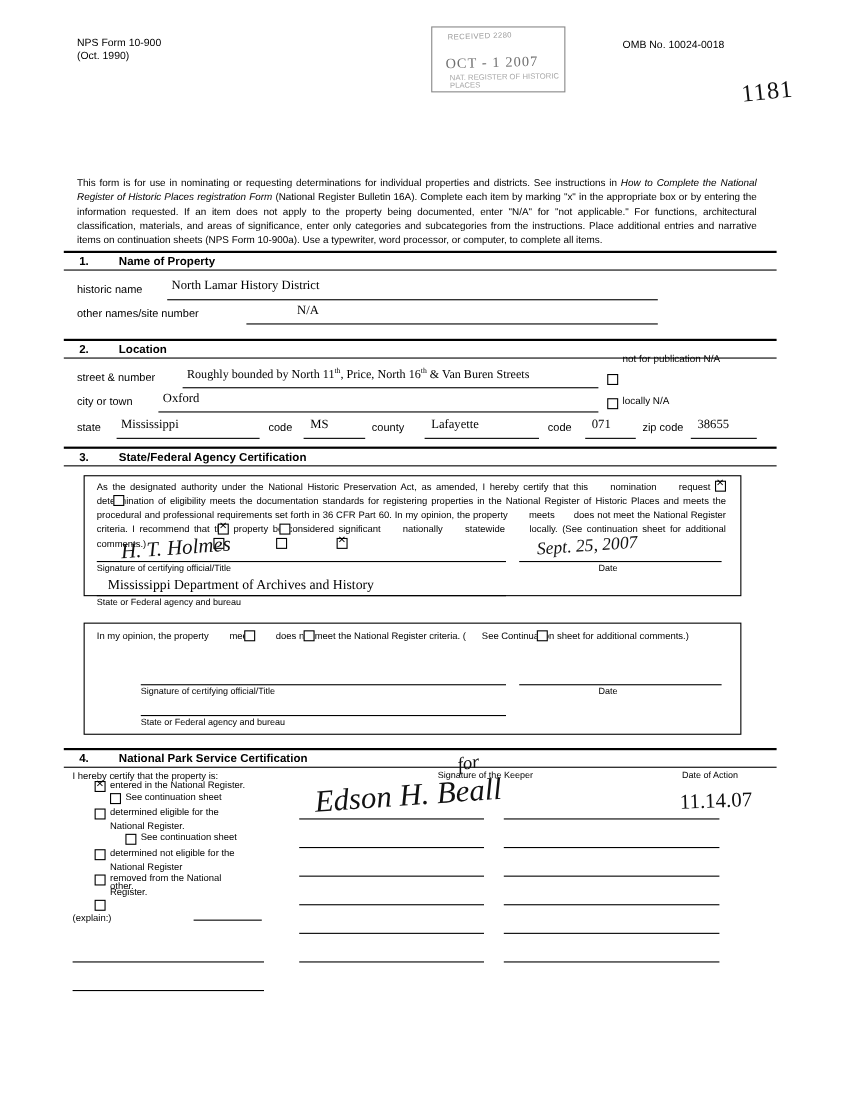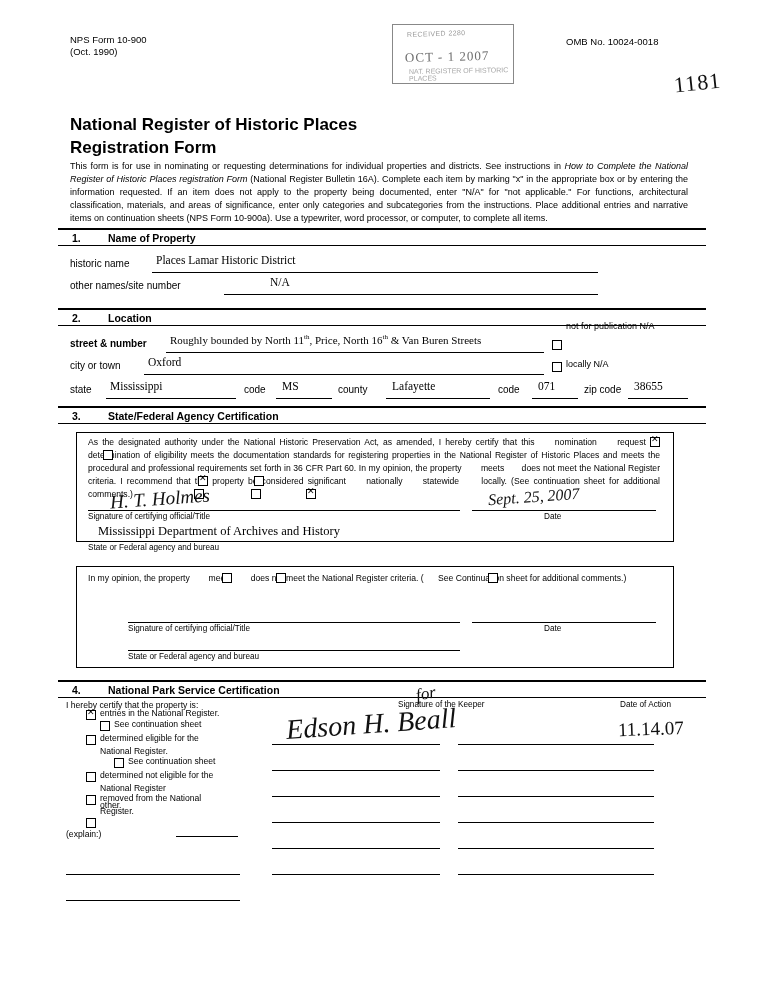--- a/index.html
+++ b/index.html
@@ -214,48 +214,44 @@
 
   <div class="stamp">
     <div class="s-line1">RECEIVED 2280</div>
     <div class="s-line2">OCT - 1 2007</div>
     <div class="s-line3">NAT. REGISTER OF HISTORIC PLACES</div>
   </div>
 
   <div class="hand-num">1181</div>
 
 
-  <div class="bigtitle">
-    <div>National Register of Historic Places</div>
-    <div>Registration Form</div>
-  </div>
 
   <div class="intro">
     <span>This form is for use in nominating or requesting determinations for individual properties and districts.  See instructions in </span><i>How to Complete the National Register of Historic Places registration Form</i><span> (National Register Bulletin 16A).  Complete each item by marking "x" in the appropriate box or by entering the information requested.  If an item does not apply to the property being documented, enter "N/A" for "not applicable."  For functions, architectural classification, materials, and areas of significance, enter only categories and subcategories from the instructions.  Place additional entries and narrative items on continuation sheets (NPS Form 10-900a).  Use a typewriter, word processor, or computer, to complete all items.</span>
   </div>
 
   <div class="secbar" style="top:210px;">
     <span class="num">1.</span>
     <span class="lbl">Name of Property</span>
   </div>
 
   <div class="fld-label" style="left:22px; top:240px;">historic name</div>
-  <div class="hand" style="left:108px; top:236px;">Places Lamar Historic District</div>
+  <div class="hand" style="left:108px; top:236px;">North Lamar History District</div>
   <div class="uline" style="left:104px; top:254px; width:446px;"></div>
 
   <div class="fld-label" style="left:22px; top:262px;">other names/site number</div>
   <div class="hand" style="left:180px; top:258px;margin-left:42px;">N/A</div>
   <div class="uline" style="left:176px; top:276px; width:374px;"></div>
 
   <div class="secbar" style="top:290px;">
     <span class="num">2.</span>
     <span class="lbl">Location</span>
   </div>
 
-  <div class="fld-label" style="left:22px; top:320px;font-weight:bold;">street &amp; number</div>
+  <div class="fld-label" style="left:22px; top:320px;">street &amp; number</div>
   <div class="hand" style="left:122px; top:315px; font-size:11px;">Roughly bounded by North 11<sup style="font-size:7px">th</sup>, Price, North 16<sup style="font-size:7px">th</sup> &amp; Van Buren Streets</div>
   <div class="uline" style="left:118px; top:334px; width:378px;"></div>
   <div class="cbox" style="left:504px; top:322px;"></div>
   <div class="fld-label" style="left:518px; top:303px; font-size:9px;text-align:right;">not for publication N/A</div>
 
   <div class="fld-label" style="left:22px; top:342px;">city or town</div>
   <div class="hand" style="left:100px; top:338px;">Oxford</div>
   <div class="uline" style="left:96px; top:356px; width:400px;"></div>
   <div class="cbox" style="left:504px; top:344px;"></div>
   <div class="fld-label" style="left:518px; top:341px; font-size:9px;">locally N/A</div>
@@ -326,21 +322,21 @@
   <div class="small-lbl" style="left:80px; top:634px;">State or Federal agency and bureau</div>
 
   <div class="secbar" style="top:662px;">
     <span class="num">4.</span>
     <span class="lbl">National Park Service Certification</span>
   </div>
 
   <div class="small-lbl" style="left:18px; top:682px; font-size:8.6px;">I hereby certify that the property is:</div>
 
   <div class="cbox checked" style="left:38px; top:692px;"></div>
-  <div class="npslist" style="left:52px; top:689px; width:150px;">entries in the National Register.</div>
+  <div class="npslist" style="left:52px; top:689px; width:150px;">entered in the National Register.</div>
 
   <div class="cbox" style="left:52px; top:703px;"></div>
   <div class="npslist" style="left:66px; top:700px; width:150px;">See continuation sheet</div>
 
   <div class="cbox" style="left:38px; top:717px;"></div>
   <div class="npslist" style="left:52px; top:714px; width:130px;">determined eligible for the National Register.</div>
 
   <div class="cbox" style="left:66px; top:740px;"></div>
   <div class="npslist" style="left:80px; top:737px; width:150px;">See continuation sheet</div>
 

